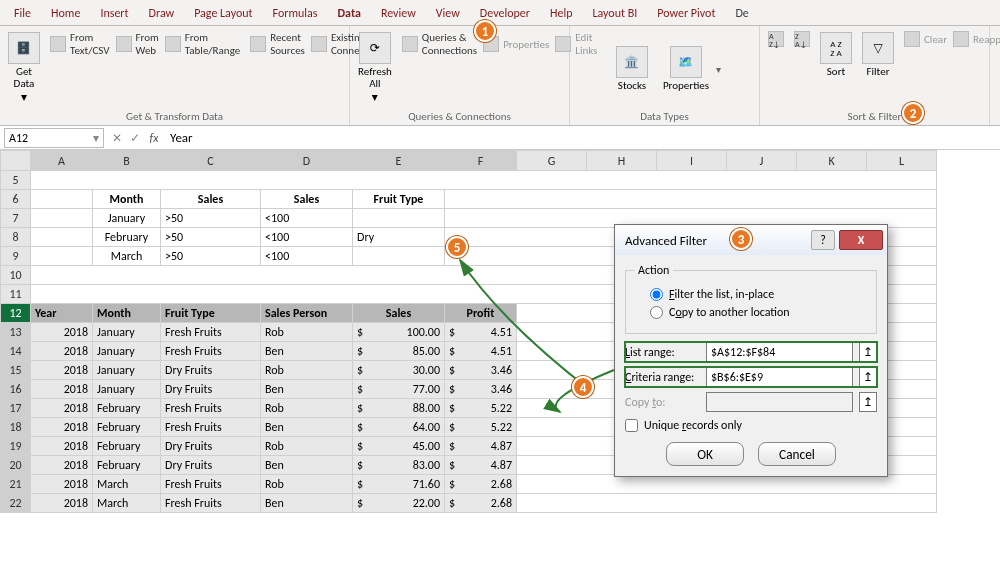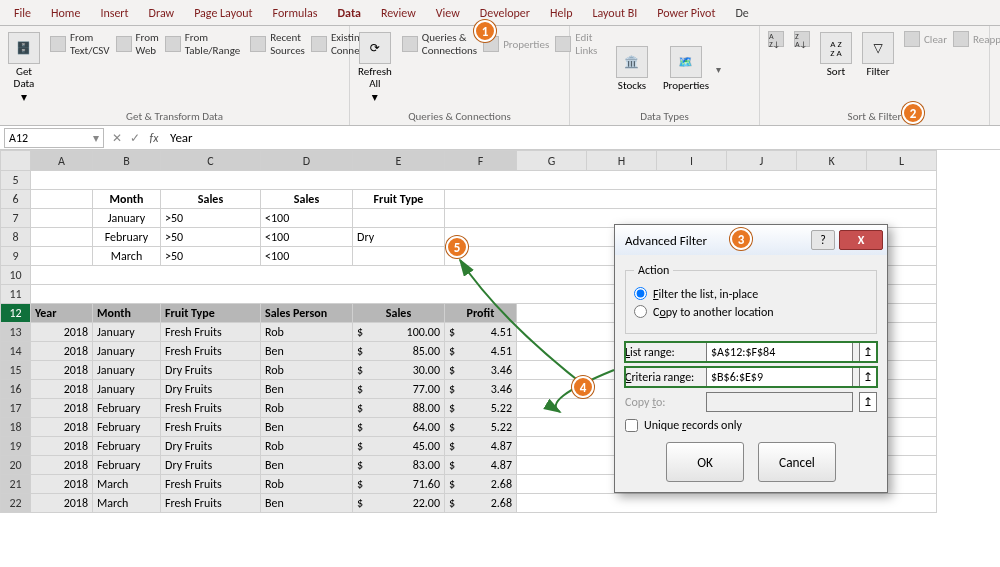--- a/index.html
+++ b/index.html
@@ -53,29 +53,29 @@
 
   
   .dialog { position:absolute; top:224px; left:614px; width:274px; background:#f0f0f0; border:1px solid #707070; box-shadow:4px 4px 10px rgba(0,0,0,.35); font-size:12px; }
   .dlg-title { display:flex; align-items:center; justify-content:space-between; background:linear-gradient(#fff,#e4ecf7); padding:4px 4px 4px 10px; height:30px; }
   .dlg-title span { font-size:13px; }
   .dlg-close { width:44px; height:20px; background:#c75050; color:#fff; text-align:center; border:1px solid #8b2d2d; border-radius:2px; line-height:18px; cursor:pointer; font-weight:bold; }
   .dlg-help { width:24px; height:20px; background:#e6e6e6; border:1px solid #aaa; border-radius:2px; text-align:center; line-height:18px; margin-right:4px; cursor:pointer; }
   .dlg-body { padding:8px 10px 10px; }
   fieldset { border:1px solid #ccc; padding:6px 8px 10px; margin-bottom:8px; }
   legend { padding:0 4px; }
-  .radio { display:flex; align-items:flex-start; gap:6px; margin:4px 0; }
+  .radio { display:flex; align-items:center; gap:6px; margin:4px 16px; }
   .radio input { margin:0; }
   .field { display:flex; align-items:center; margin:5px 0; gap:6px; }
   .field label { width:84px; }
   .field input[type=text] { flex:1; height:20px; border:1px solid #7a7a7a; padding:0 4px; font-size:12px; }
   .field .rangebtn { width:20px; height:20px; border:1px solid #7a7a7a; background:#fff; display:flex; align-items:center; justify-content:center; cursor:pointer; }
   .hl { outline:2px solid #2e7d32; outline-offset:-1px; }
   .dlg-buttons { display:flex; justify-content:center; gap:14px; margin-top:10px; }
-  .dlg-buttons button { width:78px; height:40px; border:1px solid #888; background:linear-gradient(#fff,#e4e4e4); border-radius:3px; cursor:pointer; }
+  .dlg-buttons button { width:78px; height:24px; border:1px solid #888; background:linear-gradient(#fff,#e4e4e4); border-radius:8px; cursor:pointer; }
   .chk { display:flex; align-items:center; gap:6px; margin-top:6px; }
 
   
   .badge { position:absolute; width:22px; height:22px; border-radius:50%; background:#e87722; color:#fff; border:2px solid #fff; box-shadow:0 0 0 1px #b85c14; display:flex; align-items:center; justify-content:center; font-weight:bold; font-size:13px; z-index:50; }
 
   
   svg.overlay { position:absolute; top:0; left:0; pointer-events:none; z-index:40; }
   .disabled-txt { color:#9a9a9a; }
 </style>
 </head>

